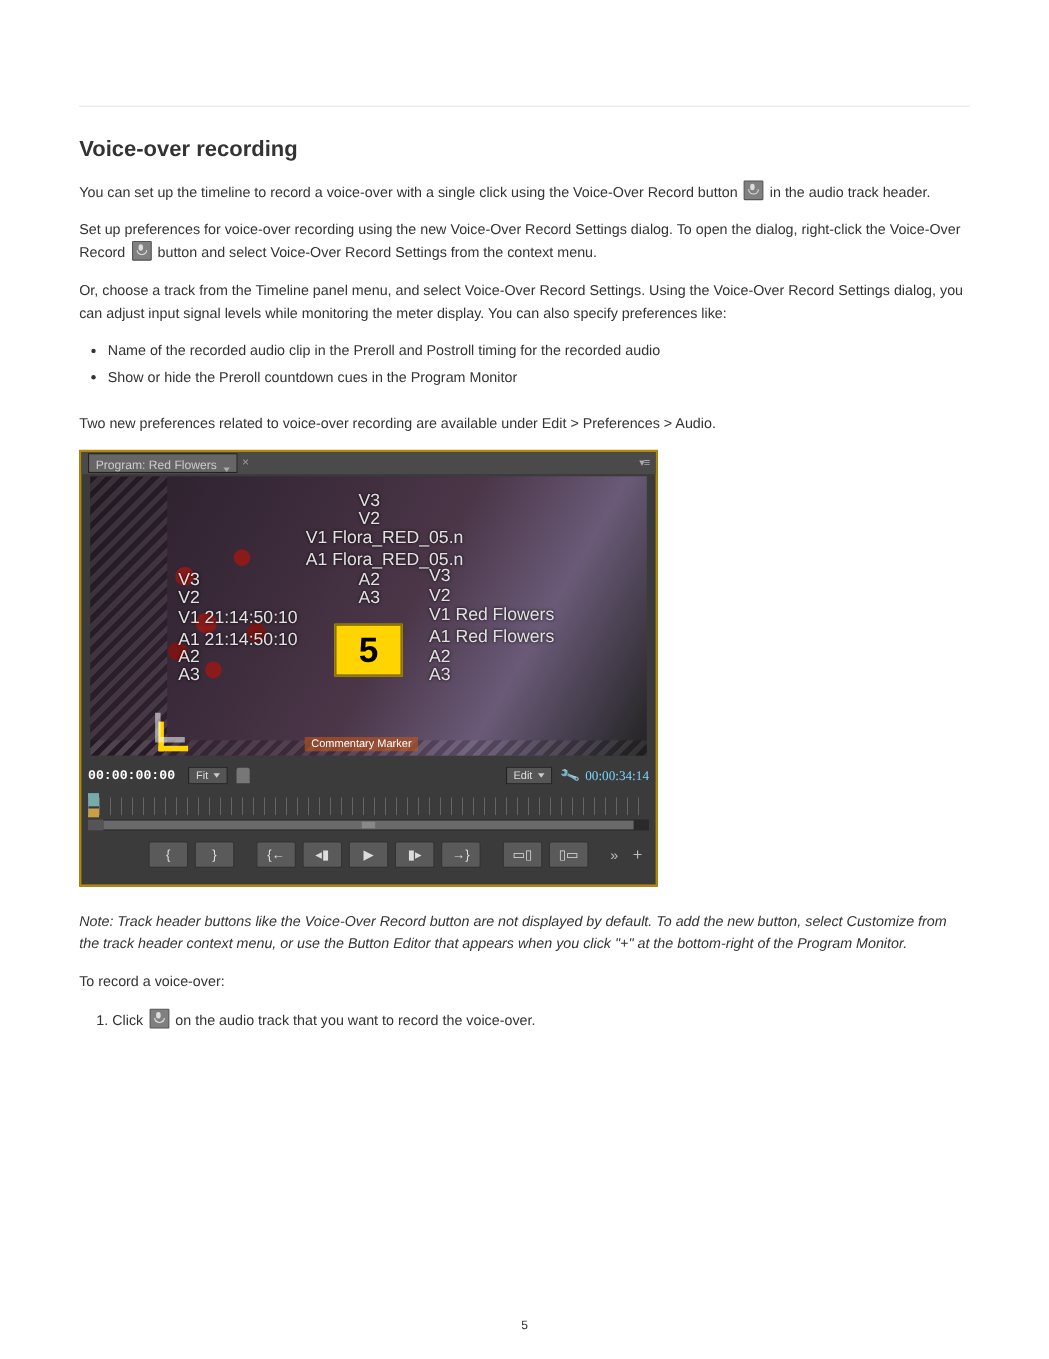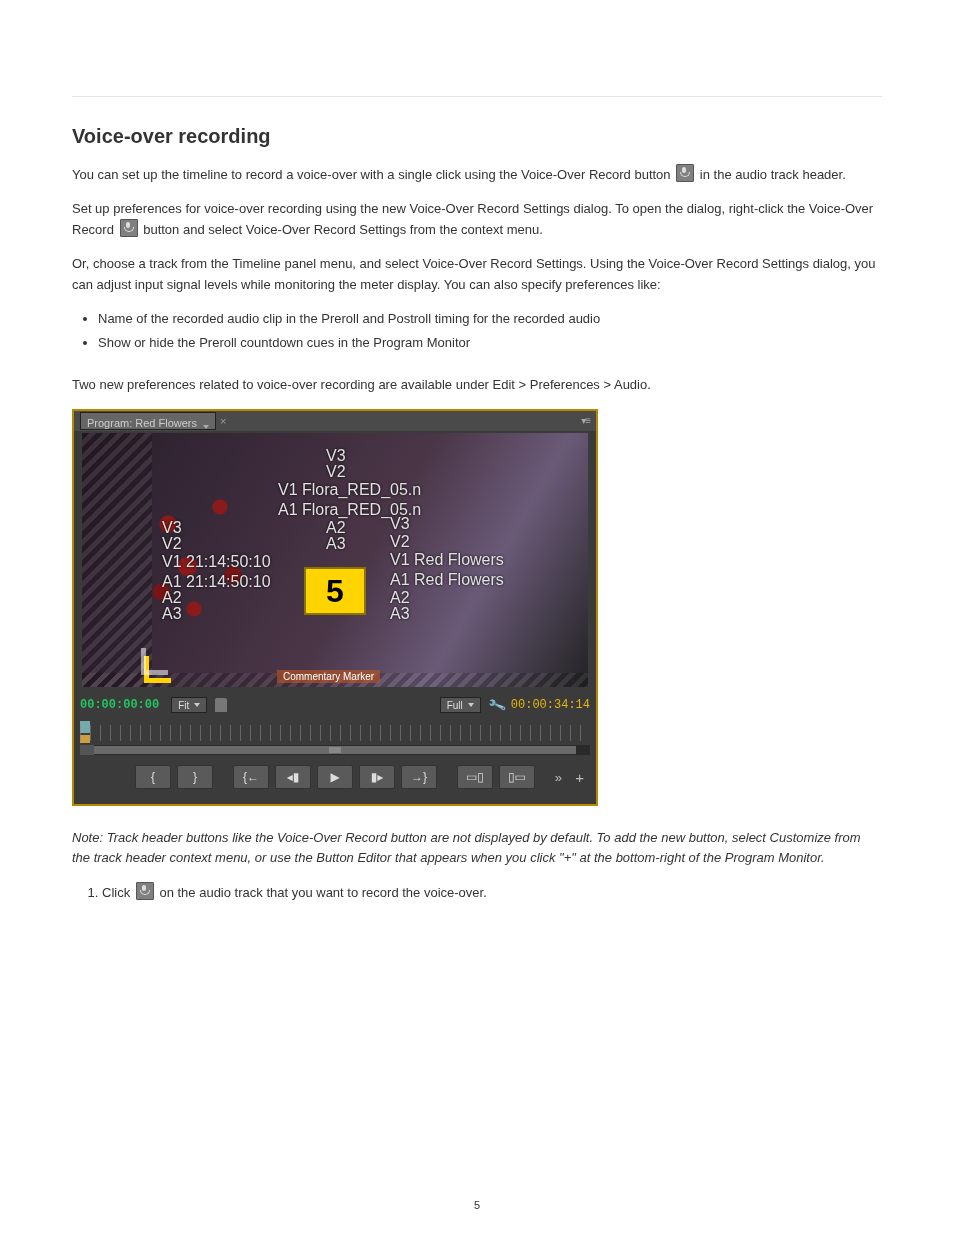--- a/index.html
+++ b/index.html
@@ -34,27 +34,27 @@
     radial-gradient(circle at 70% 60%,#7a1515 0 8px,transparent 9px),
     radial-gradient(circle at 40% 80%,#8b1a1a 0 7px,transparent 8px),
     radial-gradient(circle at 15% 70%,#7a1515 0 8px,transparent 9px);filter:blur(.3px)}
   .shot .lbl{position:absolute;color:#e2e2e2;font-size:16px;text-shadow:0 0 3px #000;white-space:nowrap}
   .shot .countbox{position:absolute;left:222px;top:134px;width:58px;height:44px;background:#ffd400;border:2px solid #8a7400;display:flex;align-items:center;justify-content:center;font-weight:900;font-size:32px;color:#000}
   .shot .lmark{position:absolute;left:62px;bottom:4px;width:22px;height:22px;border-left:5px solid #ffd400;border-bottom:5px solid #ffd400}
   .shot .stripes-bot{position:absolute;left:0;right:0;bottom:0;height:14px;background:repeating-linear-gradient(135deg,#0009 0 5px,#fff3 5px 10px);opacity:.3}
   .shot .lmark::before{content:"";position:absolute;left:-8px;top:-8px;width:22px;height:22px;border-left:5px solid #fff8;border-bottom:5px solid #fff8}
   .shot .commlbl{position:absolute;left:195px;bottom:4px;background:#c0572099;color:#fff;font-size:10px;padding:1px 6px}
   .shot .statrow{position:absolute;left:6px;right:6px;top:284px;height:20px;display:flex;align-items:center;color:#c6c6c6;font-size:12px}
-  .shot .tc-l{color:#22c55e;font-weight:600;margin-right:12px;font-family:"Courier New",monospace}
+  .shot .tc-l{color:#ffffff;font-weight:600;margin-right:12px;font-family:"Courier New",monospace}
   .shot .dd2{background:#555;border:1px solid #222;height:14px;display:flex;align-items:center;padding:0 6px;font-size:10px;color:#ddd;margin-right:8px}
   .shot .dd2 .tri{margin-left:5px;width:0;height:0;border-left:3px solid transparent;border-right:3px solid transparent;border-top:4px solid #ccc}
   .shot .mrk{width:12px;height:14px;background:#777;border-radius:2px 2px 0 0;margin-right:8px}
   .shot .spacer{flex:1}
   .shot .wr{width:14px;height:14px;margin-right:8px;color:#ccc;font-size:13px;transform:rotate(-20deg)}
-  .shot .tc-r{color:#eab308;font-family:Liberation Mono, monospace}
+  .shot .tc-r{color:#7dd3fc;font-family:Liberation Serif, serif}
   .shot .ruler{position:absolute;left:6px;right:6px;top:310px;height:22px}
   .shot .ruler .ph1{position:absolute;left:0;top:0;width:10px;height:12px;background:#7aa}
   .shot .ruler .ph2{position:absolute;left:0;top:14px;width:10px;height:8px;background:#caa040}
   .shot .ruler .ticks{position:absolute;left:0;right:0;top:4px;height:16px;background:repeating-linear-gradient(90deg,#888 0 1px,transparent 1px 10px);opacity:.55}
   .shot .scroll{position:absolute;left:6px;right:6px;top:334px;height:10px;background:#2a2a2a;display:flex;align-items:center}
   .shot .scroll .hnd{position:absolute;left:0;width:14px;height:10px;background:#555}
   .shot .scroll .bar{position:absolute;left:14px;right:14px;height:8px;top:1px;background:#6a6a6a}
   .shot .scroll .mid{position:absolute;left:50%;top:2px;width:12px;height:6px;margin-left:-6px;background:#888}
   .shot .btnrow{position:absolute;left:6px;right:6px;top:350px;height:32px;display:flex;align-items:center;gap:6px;justify-content:center}
   .shot .btn{width:34px;height:22px;background:#5a5a5a;border:1px solid #333;border-radius:2px;display:flex;align-items:center;justify-content:center;color:#ddd;font-size:12px}
@@ -135,21 +135,21 @@
 
   <div class="statrow">
     <span class="tc-l">00:00:00:00</span>
     <div class="dd2">
             <span>Fit</span>
             <span class="tri"></span>
           </div>
     <span class="mrk"></span>
     <span class="spacer"></span>
     <div class="dd2">
-            <span>Full</span>
+            <span>Edit</span>
             <span class="tri"></span>
           </div>
     <span class="wr">🔧</span>
     <span class="tc-r">00:00:34:14</span>
   </div>
 
   <div class="ruler">
     <div class="ph1"></div>
     <div class="ph2"></div>
     <div class="ticks"></div>
@@ -173,20 +173,21 @@
     <span class="gap"></span>
     <div class="btn">▭▯</div>
     <div class="btn">▯▭</div>
     <span class="more">»</span>
     <span class="plus">+</span>
   </div>
 </div>
 
 <p class="note">Note: Track header buttons like the Voice-Over Record button are not displayed by default. To add the new button, select Customize from the track header context menu, or use the Button Editor that appears when you click "+" at the bottom-right of the Program Monitor.</p>
 
+<p>To record a voice-over:</p>
 
 <ol>
   <li>
     <span>Click</span>
     <span class="mic"></span>
     <span>on the audio track that you want to record the voice-over.</span>
   </li>
 </ol>
 
 </div>

